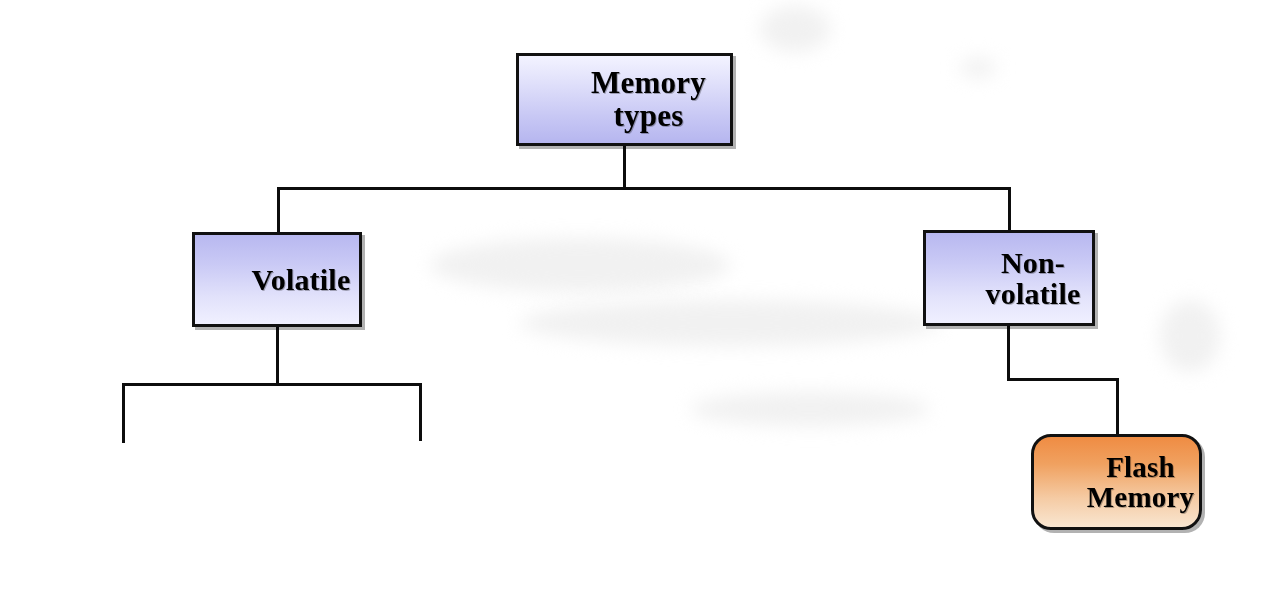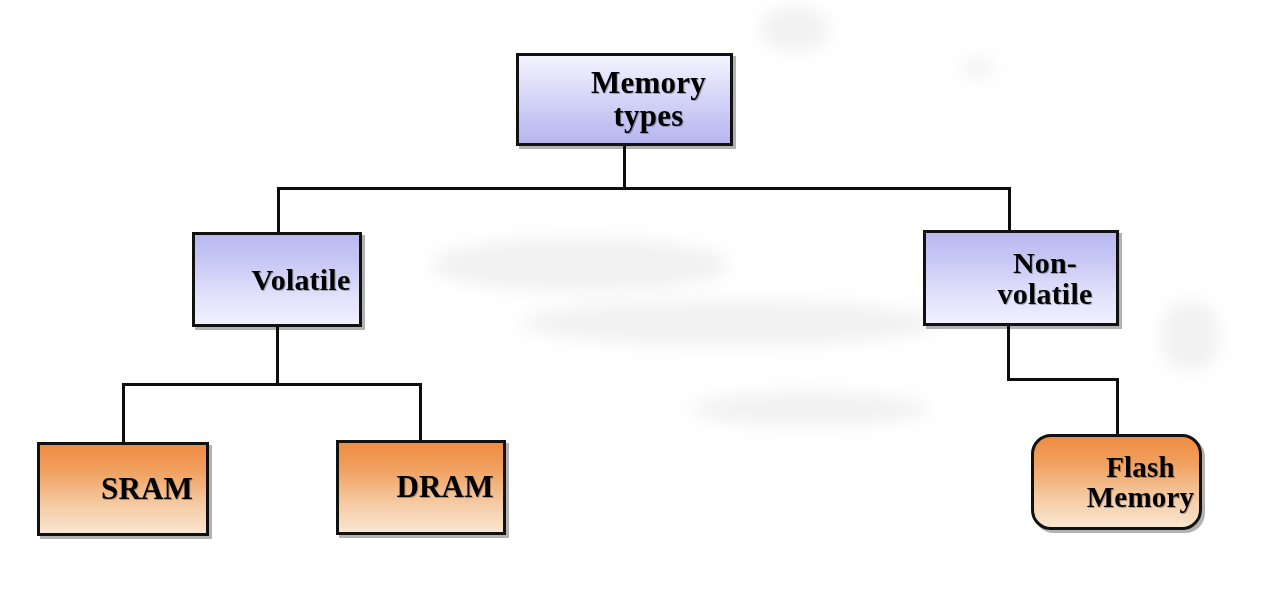--- a/index.html
+++ b/index.html
@@ -64,21 +64,21 @@
   .node.orange {
     background: linear-gradient(to bottom, #ef8c43 0%, #f0a160 30%, #f5cba4 68%, #f9e6d1 100%);
   }
 
   #n-memory-types { left: 516px; top: 53px;  width: 217px; height: 93px;  }
   #n-memory-types .label { font-size: 31px; }
 
   #n-volatile     { left: 192px; top: 232px; width: 170px; height: 95px;  }
   #n-volatile .label { font-size: 30px; }
 
-  #n-nonvolatile  { left: 923px; top: 230px; width: 196px; height: 96px;  }
+  #n-nonvolatile  { left: 923px; top: 230px; width: 172px; height: 96px;  }
   #n-nonvolatile .label { font-size: 30px; }
 
   #n-sram         { left: 37px;  top: 442px; width: 172px; height: 94px;  }
   #n-sram .label  { font-size: 31px; }
 
   #n-dram         { left: 336px; top: 440px; width: 170px; height: 95px;  }
   #n-dram .label  { font-size: 31px; }
 
   #n-flash        { left: 1031px; top: 434px; width: 171px; height: 96px; border-radius: 20px; }
   #n-flash .label { font-size: 29px; }
@@ -116,26 +116,20 @@
 
   <div class="node purple-up" id="n-volatile">
     <span class="label">Volatile</span>
   </div>
 
   <div class="node purple-up" id="n-nonvolatile">
     <span class="label">Non-
 volatile</span>
   </div>
 
-  <div class="node orange" id="n-sram">
-    <span class="label">SRAM</span>
-  </div>
 
-  <div class="node orange" id="n-dram">
-    <span class="label">DRAM</span>
-  </div>
 
   <div class="node orange" id="n-flash">
     <span class="label">Flash
 Memory</span>
   </div>
 
 </div>
 
 </body></html>

